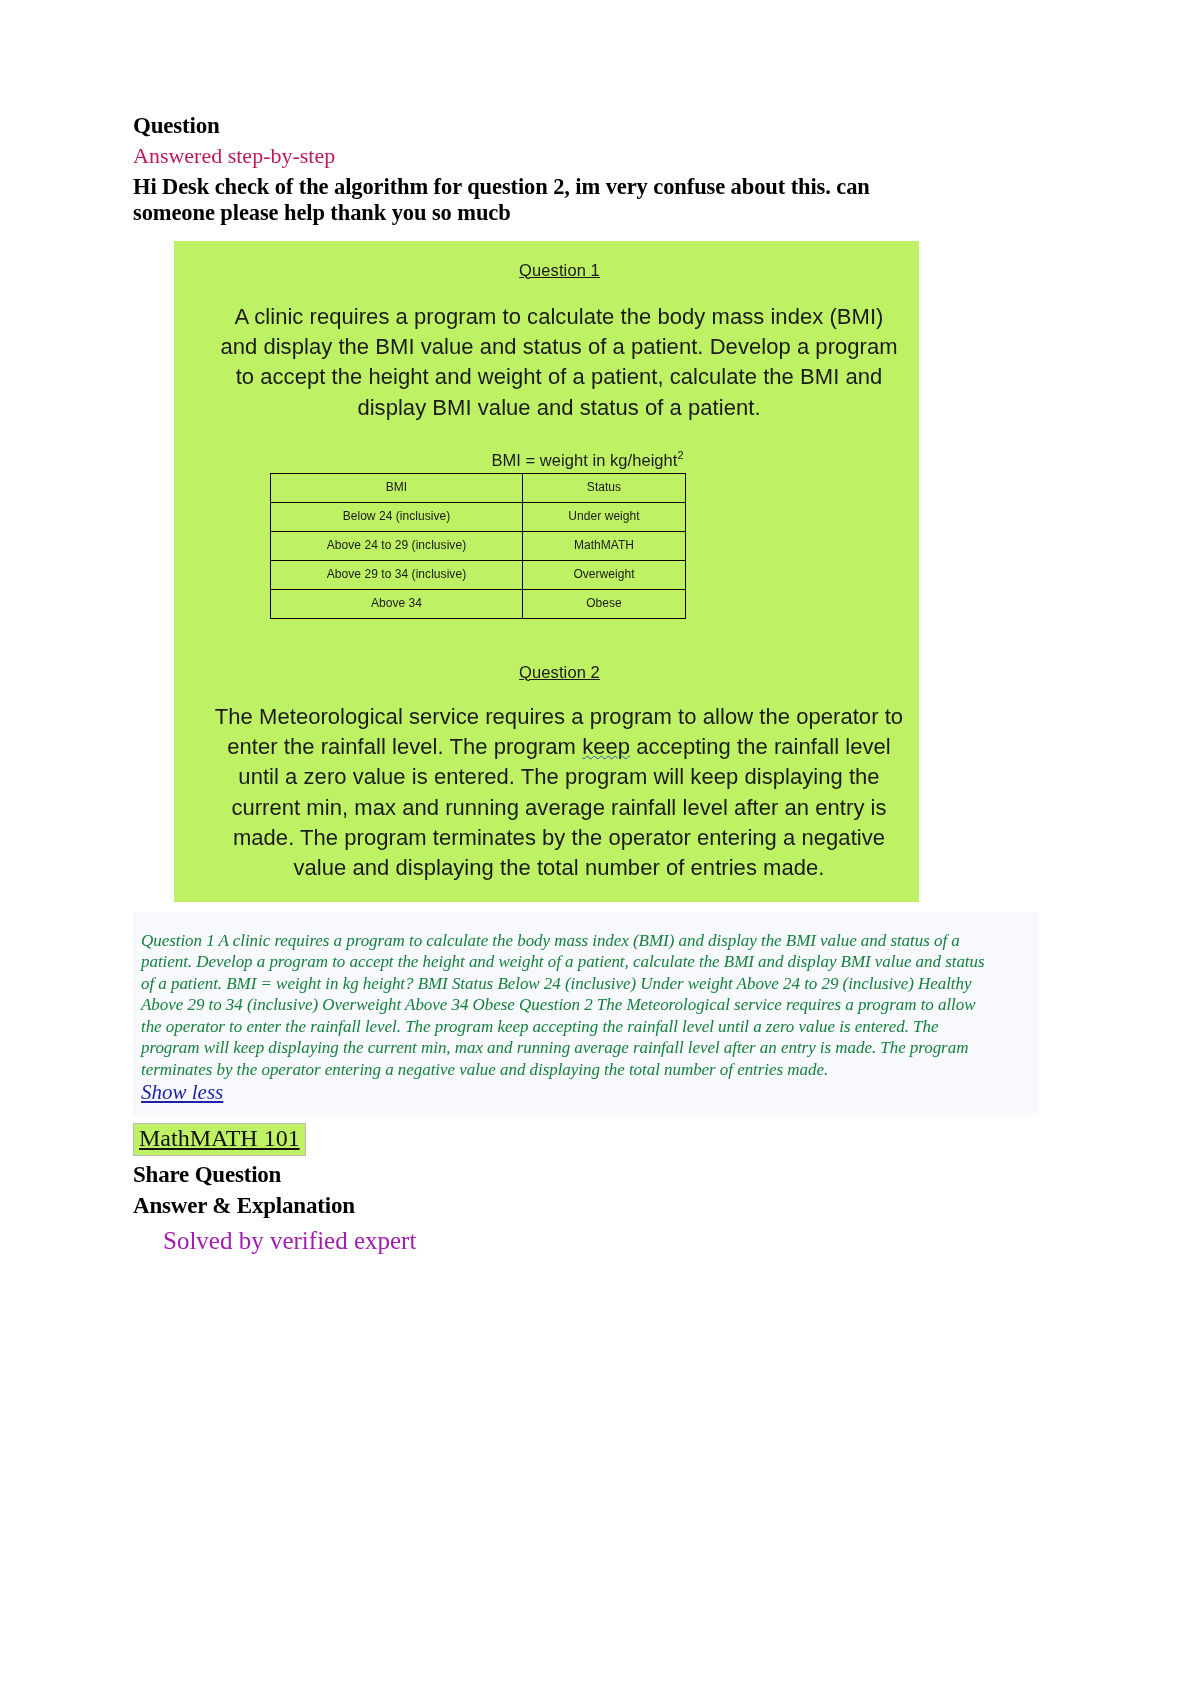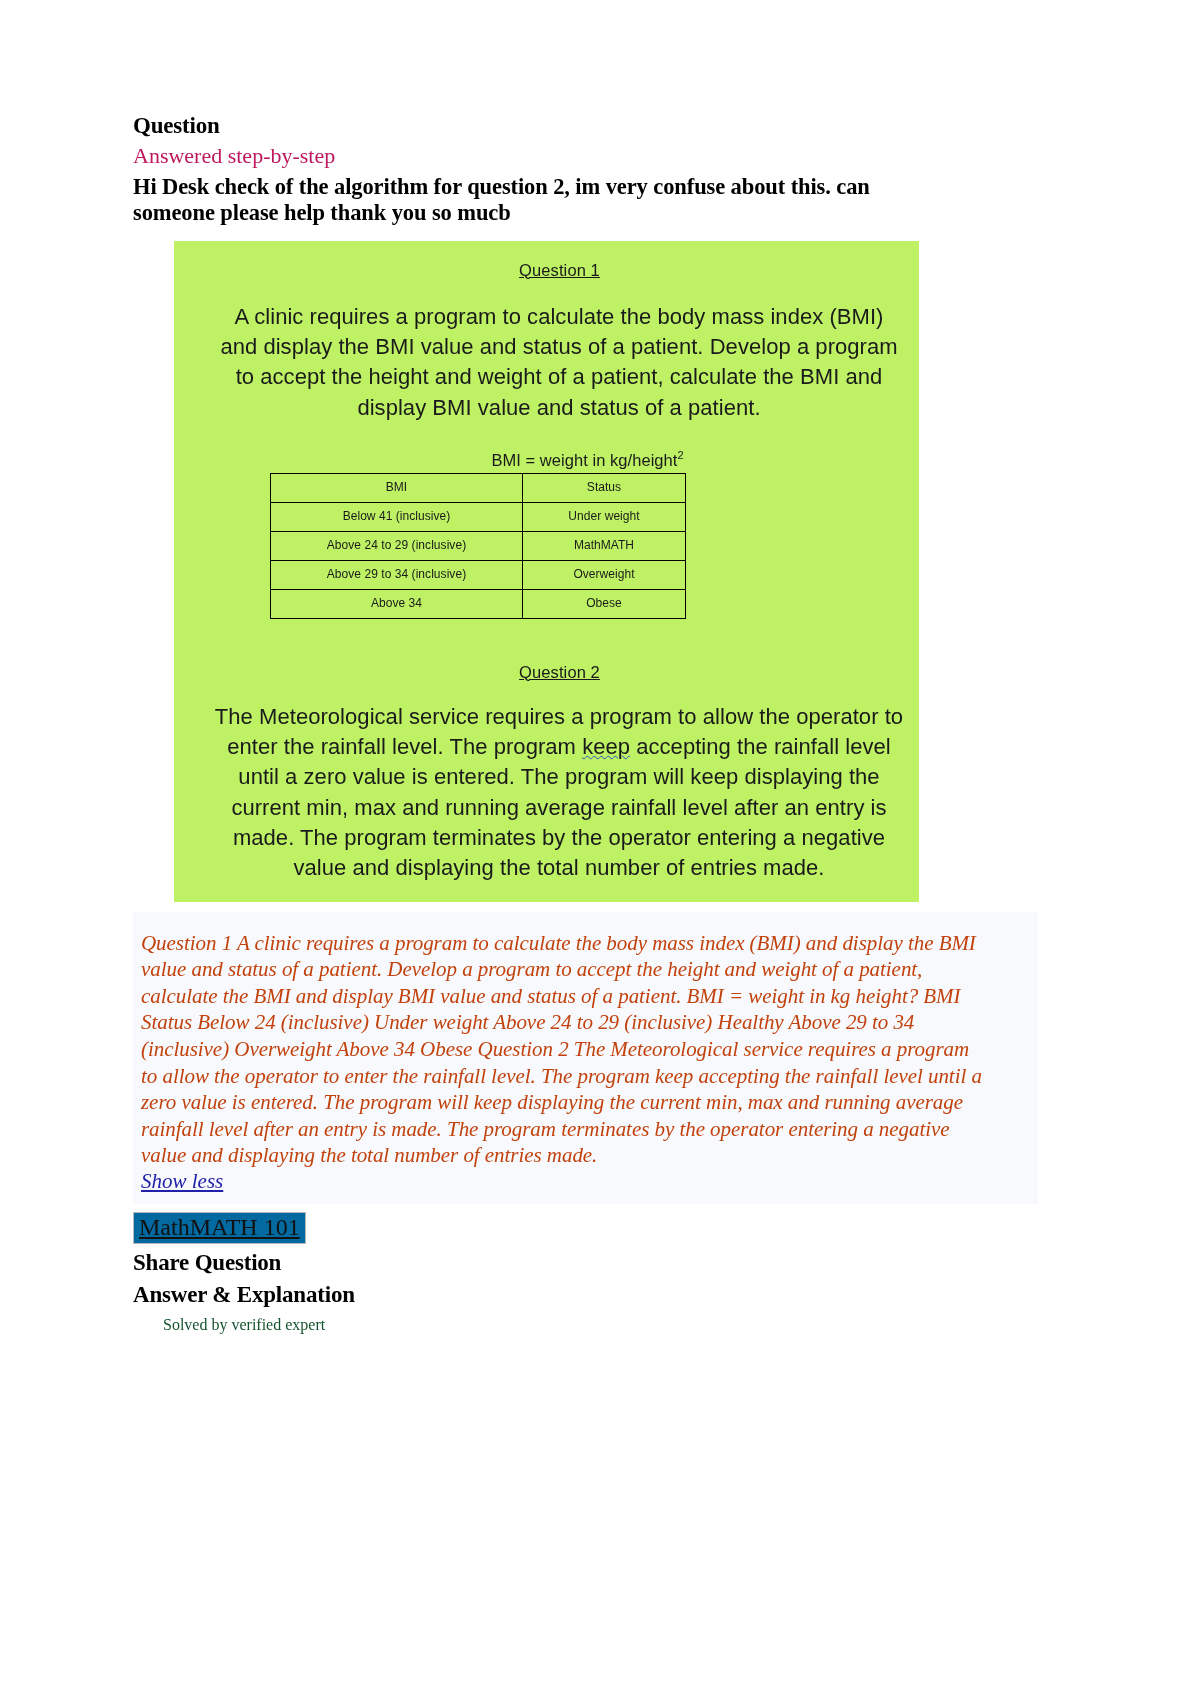--- a/index.html
+++ b/index.html
@@ -130,23 +130,23 @@
     box-sizing: border-box;
   }
   .tr-head {
     font-size: 21px;
     color: #58585a;
     margin: 0 0 28px 0;
     line-height: 1.2;
     font-weight: normal;
   }
   .tr-body {
-    font-size: 21px;
+    font-size: 17px;
     font-style: italic;
-    color: #c2410c;
+    color: #15803d;
     line-height: 1.265;
     margin: 0 0 0 0;
     max-width: 845px;
     letter-spacing: -0.05px;
   }
   .show-less {
     display: inline-block;
     font-size: 21px;
     font-style: italic;
     color: #2020a8;
@@ -157,39 +157,39 @@
   
   .course-badge {
     display: inline-block;
     margin-top: 8px;
     font-size: 24px;
     line-height: 1.1;
     padding: 1px 5px 3px 5px;
     border: 1px solid #b9b9b9;
     text-decoration: underline;
     color: #111;
-    background: #0369a1;
+    background: #bef264;
   }
   .share-q {
     font-size: 23px;
     font-weight: bold;
     margin: 5px 0 0 0;
     line-height: 1.2;
     letter-spacing: -0.2px;
   }
   .answer-exp {
     font-size: 23px;
     font-weight: bold;
     margin: 4px 0 0 0;
     line-height: 1.2;
     letter-spacing: -0.2px;
   }
   .solved-by {
-    font-size: 16px;
-    color: #14532d;
+    font-size: 25px;
+    color: #a21caf;
     margin: 6px 0 0 30px;
     line-height: 1.2;
   }
 </style>
 </head>
 <body>
 
 <div class="page">
   <div class="content">
 
@@ -204,21 +204,21 @@
 
         <div class="ei-formula"><span>BMI = weight in kg/height</span><sup>2</sup></div>
 
         <table class="bmi-table">
           <tbody>
             <tr>
               <td class="c1">BMI</td>
               <td class="c2">Status</td>
             </tr>
             <tr>
-              <td class="c1">Below 41 (inclusive)</td>
+              <td class="c1">Below 24 (inclusive)</td>
               <td class="c2">Under weight</td>
             </tr>
             <tr>
               <td class="c1">Above 24 to 29 (inclusive)</td>
               <td class="c2">MathMATH</td>
             </tr>
             <tr>
               <td class="c1">Above 29 to 34 (inclusive)</td>
               <td class="c2">Overweight</td>
             </tr>

